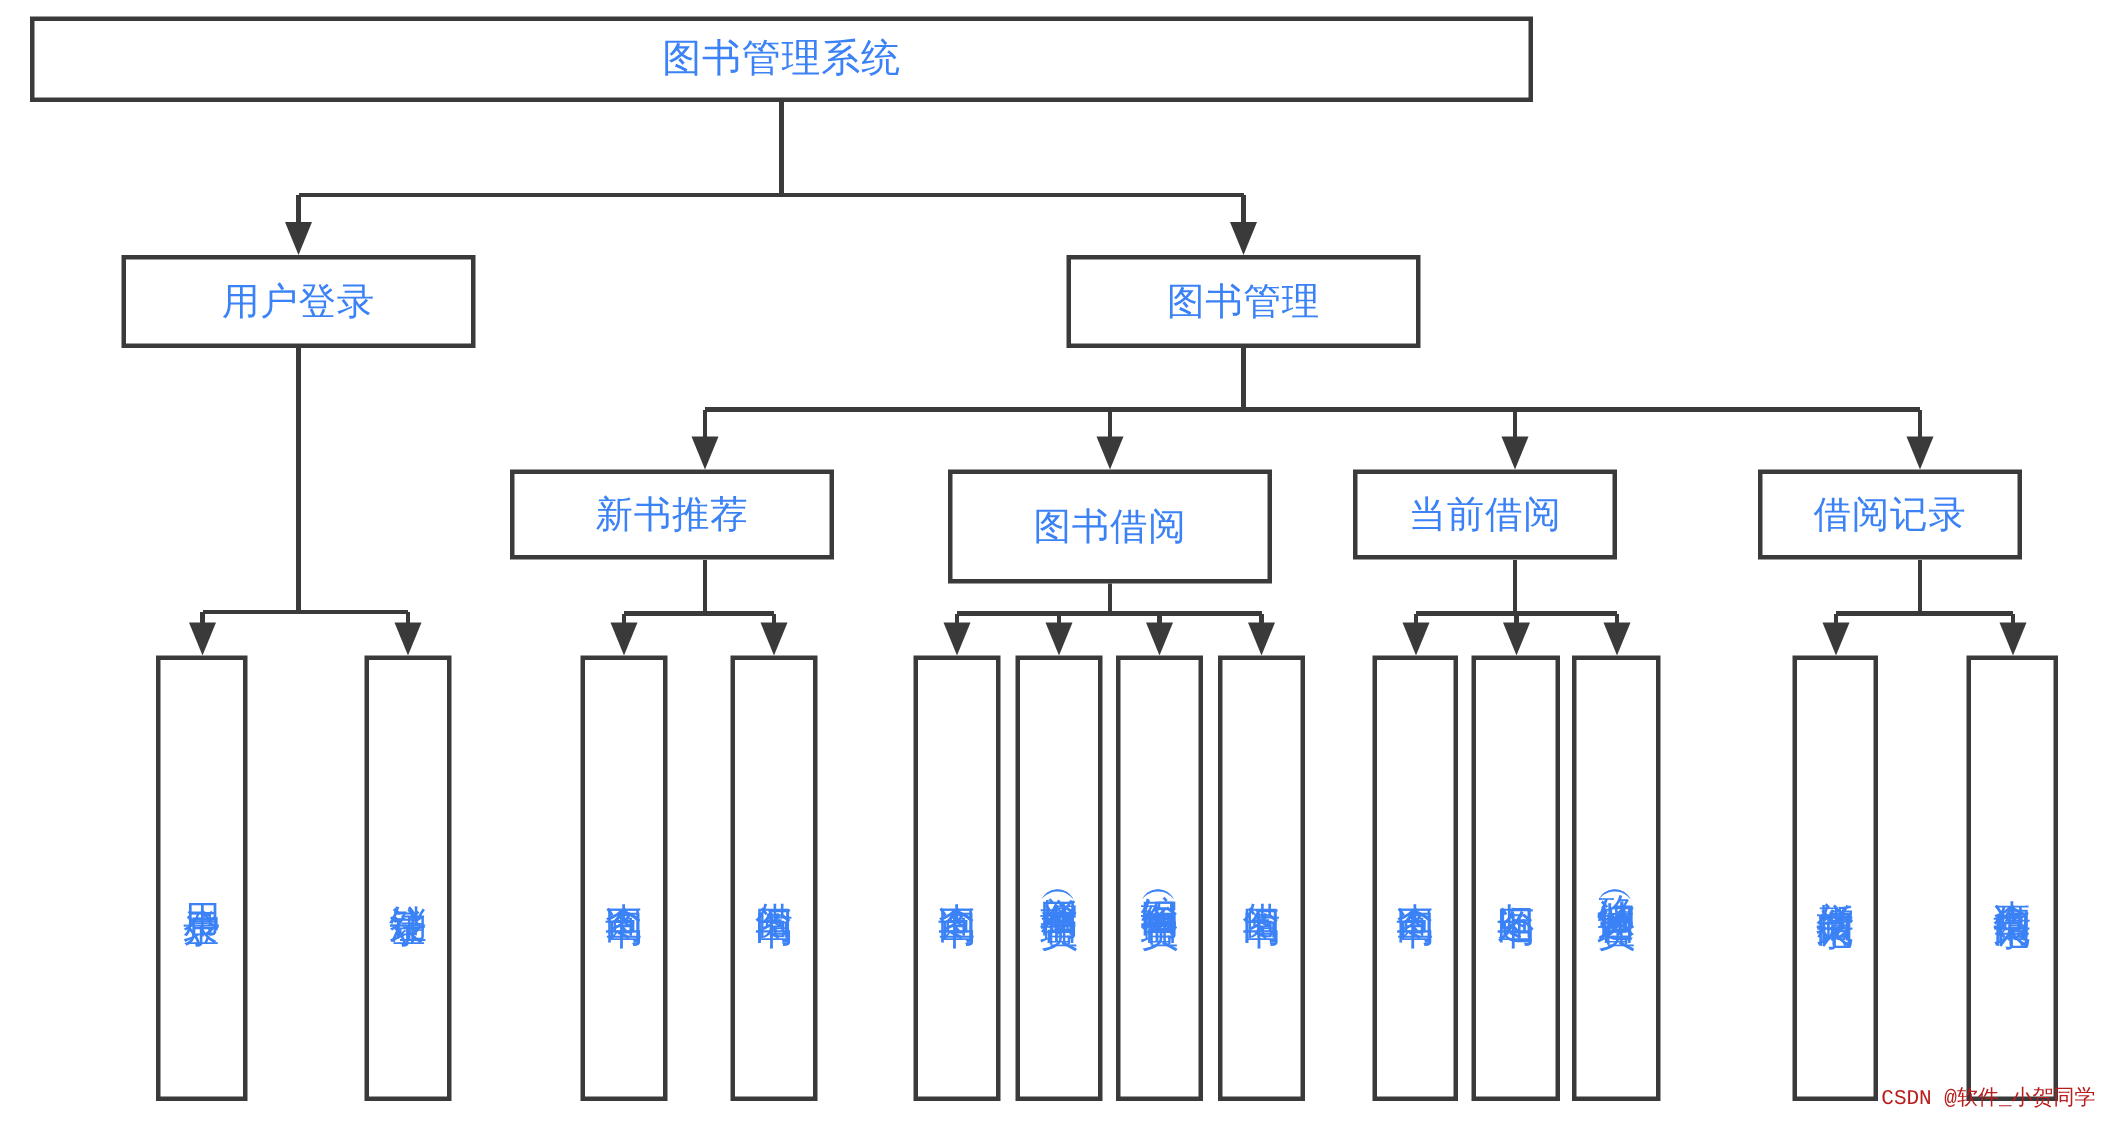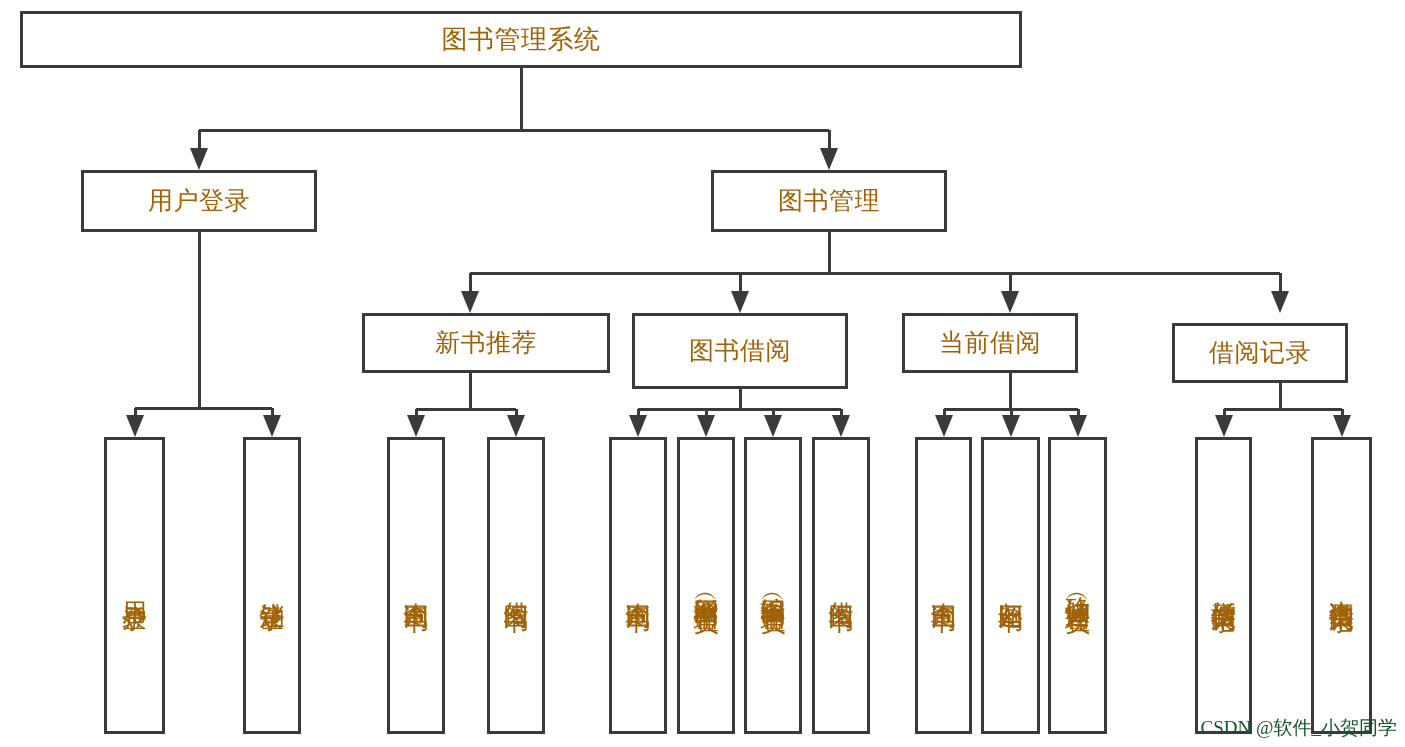--- a/index.html
+++ b/index.html
@@ -27,21 +27,21 @@
     pointer-events: none;
   }
   .node {
     position: absolute;
     box-sizing: border-box;
     background: #ffffff;
     border: 3px solid #3a3a3a;
     display: flex;
     align-items: center;
     justify-content: center;
-    color: #a16207;
+    color: #3b82f6;
   }
   .node .label {
     display: block;
     text-align: center;
     line-height: 1.18;
     letter-spacing: 0.5px;
   }
   .node.horizontal .label {
     writing-mode: horizontal-tb;
     font-size: 25px;
@@ -59,23 +59,23 @@
     max-height: 286px;
   }
   .node.root .label { font-size: 26px; }
   .node.level2 .label { font-size: 25px; }
   .node.level3 .label { font-size: 25px; }
 
   #watermark {
     position: absolute;
     right: 8px;
     bottom: 6px;
-    font-size: 19px;
-    color: #14532d;
-    font-family: Liberation Serif, serif;
+    font-size: 14px;
+    color: #b91c1c;
+    font-family: Liberation Mono, monospace;
     white-space: nowrap;
     user-select: none;
   }
 </style>
 </head>
 <body>
 
 <div id="canvas">
   <svg id="edges" viewBox="0 0 1405 747" width="1405" height="747" xmlns="http://www.w3.org/2000/svg">
       <line x1="521" y1="68" x2="521" y2="130" stroke="#3a3a3a" stroke-width="3" shape-rendering="crispEdges"></line>
@@ -134,30 +134,30 @@
   <div id="nodes-layer">
       <div class="node horizontal level1 root" style="left: 20px; top: 11px; width: 1002px; height: 57px;">
         <span class="label">图书管理系统</span>
       </div>
       <div class="node horizontal level2" style="left: 81px; top: 170px; width: 236px; height: 62px;">
         <span class="label">用户登录</span>
       </div>
       <div class="node horizontal level2" style="left: 711px; top: 170px; width: 236px; height: 62px;">
         <span class="label">图书管理</span>
       </div>
-      <div class="node horizontal level3" style="left: 362px; top: 313px; width: 248px; height: 60px;">
+      <div class="node horizontal level3" style="left: 340px; top: 313px; width: 216px; height: 60px;">
         <span class="label">新书推荐</span>
       </div>
       <div class="node horizontal level3" style="left: 632px; top: 313px; width: 216px; height: 76px;">
         <span class="label">图书借阅</span>
       </div>
       <div class="node horizontal level3" style="left: 902px; top: 313px; width: 176px; height: 60px;">
         <span class="label">当前借阅</span>
       </div>
-      <div class="node horizontal level3" style="left: 1172px; top: 323px; width: 176px; height: 60px;">
+      <div class="node horizontal level3" style="left: 1172px; top: 313px; width: 176px; height: 60px;">
         <span class="label">借阅记录</span>
       </div>
       <div class="node vertical level4" style="left: 104px; top: 437px; width: 61px; height: 297px;">
         <span class="label">用户登录</span>
       </div>
       <div class="node vertical level4" style="left: 243px; top: 437px; width: 58px; height: 297px;">
         <span class="label">注销登录</span>
       </div>
       <div class="node vertical level4" style="left: 387px; top: 437px; width: 58px; height: 297px;">
         <span class="label">查询图书</span>

